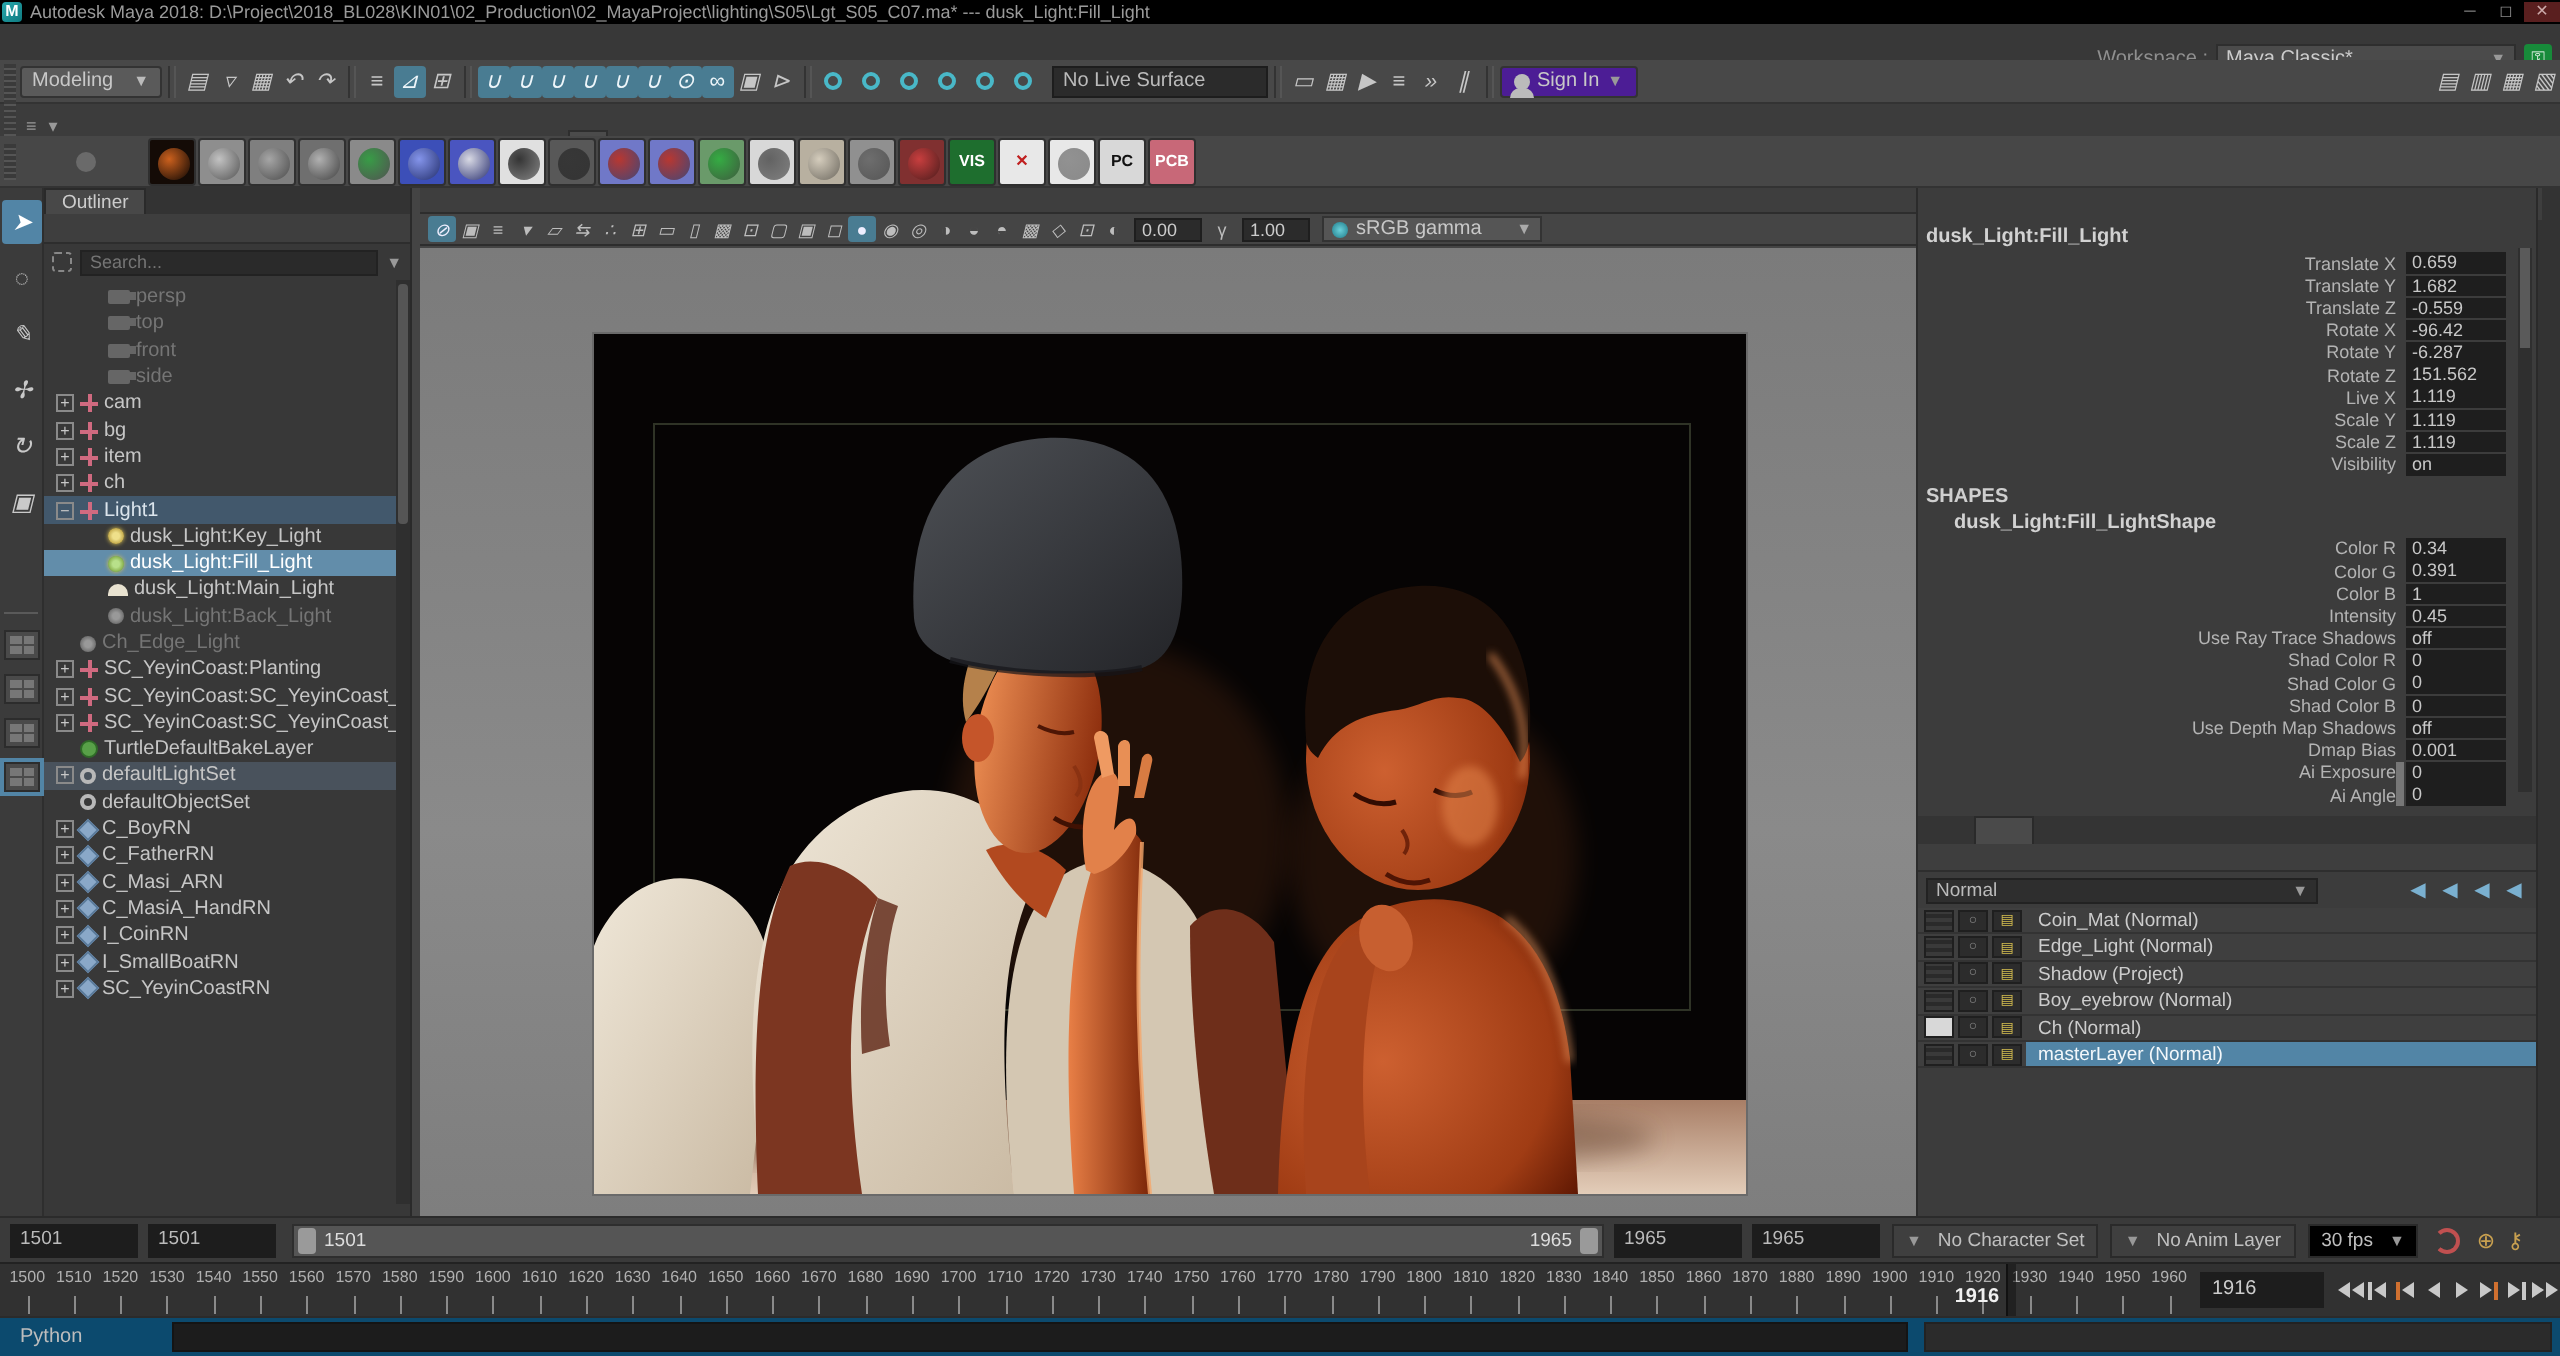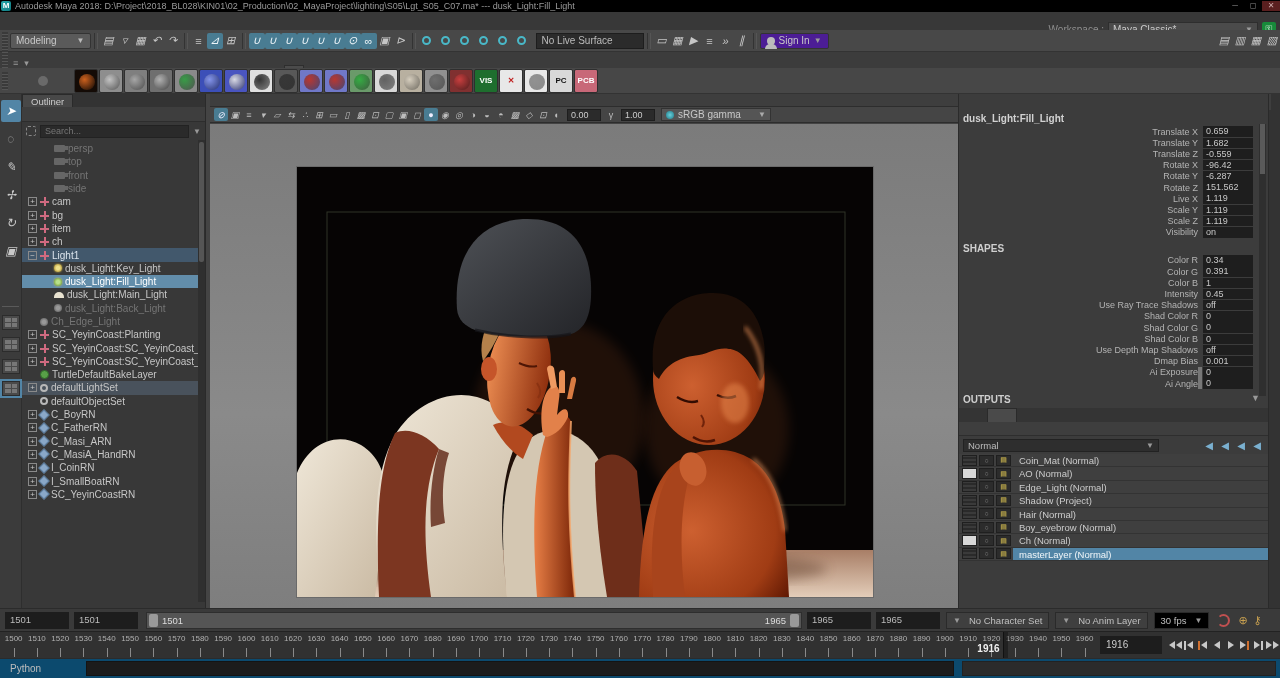--- a/index.html
+++ b/index.html
@@ -21,21 +21,21 @@
   #workspace { margin-left:auto; display:flex; align-items:center; gap:4px; padding-right:4px; }
   #workspace .ws-label { color:#8f8f8f; }
   #workspace .ws-select { width:150px; height:14px; background:#4b4b4b; border:1px solid #2e2e2e; display:flex; align-items:center; padding:0 4px; color:#ccc; }
   #workspace .ws-select .caret { margin-left:auto; color:#999; font-size:8px; }
   #workspace .ws-lock { width:14px; height:14px; background:#178a3a; border-radius:2px; color:#fff; text-align:center; line-height:14px; font-size:9px; }
 
   
   #statusline { position:absolute; left:0; top:30px; width:1280px; height:22px; background:#484848; display:flex; align-items:center; border-bottom:1px solid #333; }
   .grip { width:6px; height:18px; margin:0 2px; background:repeating-linear-gradient(0deg,#555 0 1px,#3a3a3a 1px 3px); }
   .sep { width:4px; height:16px; margin:0 3px; border-left:1px solid #333; border-right:1px solid #555; }
-  .sl-select { height:16px; background:#5a5a5a; border:1px solid #333; display:flex; align-items:center; padding:0 5px; gap:20px; border-radius:2px; }
+  .sl-select { height:16px; background:#5a5a5a; border:1px solid #333; display:flex; align-items:center; padding:0 5px; gap:10px; border-radius:2px; }
   .sl-select .caret { color:#bbb; font-size:8px; }
   .ibox { width:16px; height:16px; display:flex; align-items:center; justify-content:center; color:#c6c6c6; font-size:11px; border-radius:2px; }
   .ibox.active { background:#497c92; color:#eef6fa; }
   .ring { width:9px; height:9px; border:2px solid #49b8c8; border-radius:50%; display:inline-block; }
   .field { height:16px; background:#2b2b2b; border:1px solid #1d1d1d; color:#bbb; display:flex; align-items:center; padding:0 5px; }
   #signin { display:flex; align-items:center; gap:4px; height:16px; background:#4c1d95; border:1px solid #333; padding:0 6px; border-radius:2px; }
   #signin .person { width:8px; height:8px; border-radius:50%; background:#bbb; position:relative; }
   #signin .person::after { content:""; position:absolute; left:-2px; top:7px; width:12px; height:5px; border-radius:5px 5px 0 0; background:#bbb; }
 
   
@@ -915,20 +915,21 @@
           <div class="attr-row">
             <span class="attr-label">Scale Z</span>
             <span class="attr-value">1.119</span>
           </div>
           <div class="attr-row">
             <span class="attr-label">Visibility</span>
             <span class="attr-value">on</span>
           </div>
         </div>
       <div class="cb-section">SHAPES</div>
+      <div class="cb-shape-name">dusk_Light:Fill_LightShape</div>
       <div>
           <div class="attr-row">
             <span class="attr-label">Color R</span>
             <span class="attr-value">0.34</span>
           </div>
           <div class="attr-row">
             <span class="attr-label">Color G</span>
             <span class="attr-value">0.391</span>
           </div>
           <div class="attr-row">
@@ -1005,43 +1006,31 @@
               <span class="le-mini">◀</span>
             </div>
         </div>
         <div>
             <div class="layer-row">
               <span class="lbox b1"></span>
               <span class="lbox">○</span>
               <span class="lbox b3">▤</span>
               <span class="name">Coin_Mat (Normal)</span>
             </div>
-            <div class="layer-row lit">
-              <span class="lbox b1"></span>
-              <span class="lbox">○</span>
-              <span class="lbox b3">▤</span>
-              <span class="name">AO (Normal)</span>
-            </div>
             <div class="layer-row">
               <span class="lbox b1"></span>
               <span class="lbox">○</span>
               <span class="lbox b3">▤</span>
               <span class="name">Edge_Light (Normal)</span>
             </div>
             <div class="layer-row">
               <span class="lbox b1"></span>
               <span class="lbox">○</span>
               <span class="lbox b3">▤</span>
               <span class="name">Shadow (Project)</span>
-            </div>
-            <div class="layer-row">
-              <span class="lbox b1"></span>
-              <span class="lbox">○</span>
-              <span class="lbox b3">▤</span>
-              <span class="name">Hair (Normal)</span>
             </div>
             <div class="layer-row">
               <span class="lbox b1"></span>
               <span class="lbox">○</span>
               <span class="lbox b3">▤</span>
               <span class="name">Boy_eyebrow (Normal)</span>
             </div>
             <div class="layer-row lit">
               <span class="lbox b1"></span>
               <span class="lbox">○</span>

